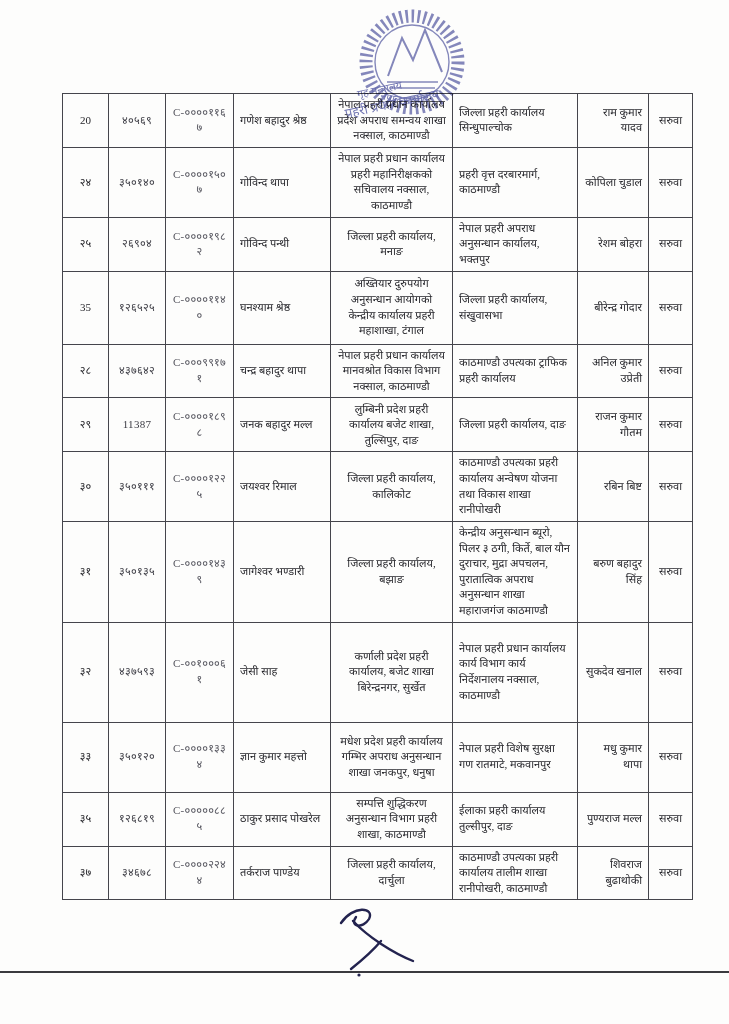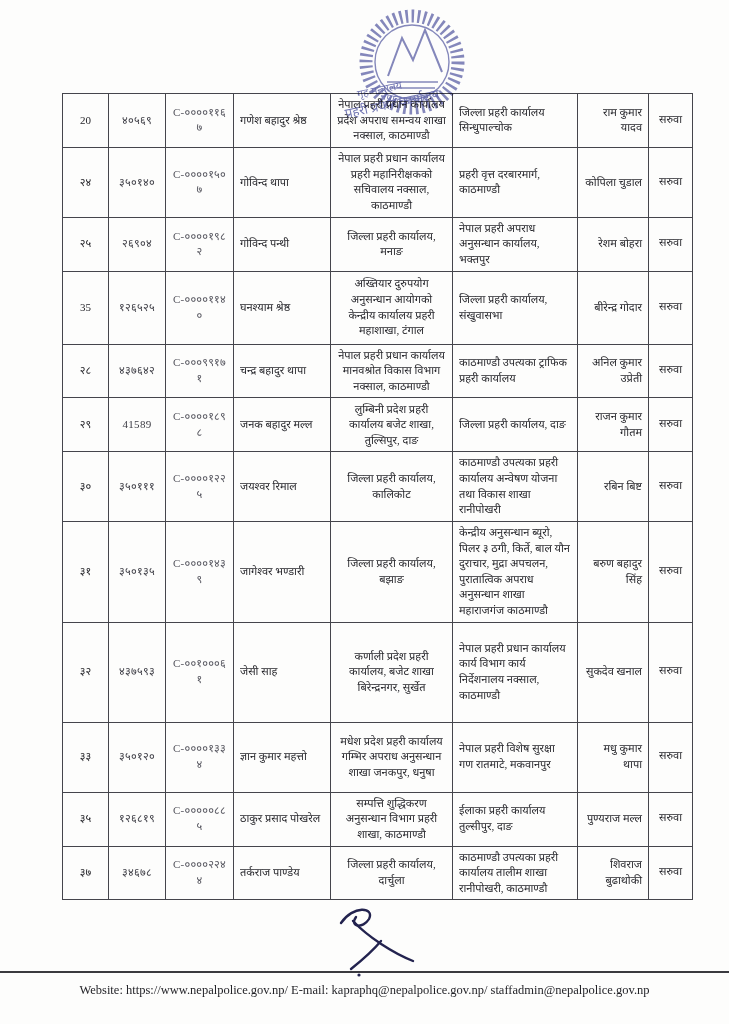--- a/index.html
+++ b/index.html
@@ -26,21 +26,21 @@
     word-wrap:break-word;
   }
   td.c0 { text-align:center; }
   td.c1 { text-align:center; font-size:10px; color:#3c3c44; letter-spacing:.3px; }
   td.c2 { text-align:center; font-size:8.5px; color:#55555e; letter-spacing:.2px;
           font-family:Liberation Serif, serif; }
   td.c3 { text-align:left; }
   td.c4 { text-align:center; }
   td.c5 { text-align:left; }
   td.c6 { text-align:right; }
-  td.c7 { text-align:center;font-family:Liberation Mono, monospace; }
+  td.c7 { text-align:center; }
 
   
   tbody tr:nth-child(1)  td { height:52px; }
   tbody tr:nth-child(2)  td { height:70px; }
   tbody tr:nth-child(3)  td { height:52px; }
   tbody tr:nth-child(4)  td { height:73px;margin-left:23px; }
   tbody tr:nth-child(5)  td { height:33px; }
   tbody tr:nth-child(6)  td { height:54px; }
   tbody tr:nth-child(7)  td { height:40px; }
   tbody tr:nth-child(8)  td { height:65px; }
@@ -151,21 +151,21 @@
           <td class="c1">४३७६४२</td>
           <td class="c2">C-०००९९१७१</td>
           <td class="c3">चन्द्र बहादुर थापा</td>
           <td class="c4">नेपाल प्रहरी प्रधान कार्यालय मानवश्रोत विकास विभाग नक्साल, काठमाण्डौ</td>
           <td class="c5">काठमाण्डौ उपत्यका ट्राफिक प्रहरी कार्यालय</td>
           <td class="c6">अनिल कुमार उप्रेती</td>
           <td class="c7">सरुवा</td>
         </tr>
         <tr>
           <td class="c0">२९</td>
-          <td class="c1">41589</td>
+          <td class="c1">11387</td>
           <td class="c2">C-००००१८९८</td>
           <td class="c3">जनक बहादुर मल्ल</td>
           <td class="c4">लुम्बिनी प्रदेश प्रहरी कार्यालय बजेट शाखा, तुल्सिपुर, दाङ</td>
           <td class="c5">जिल्ला प्रहरी कार्यालय, दाङ</td>
           <td class="c6">राजन कुमार गौतम</td>
           <td class="c7">सरुवा</td>
         </tr>
         <tr>
           <td class="c0">३०</td>
           <td class="c1">३५०१११</td>
@@ -232,14 +232,13 @@
   <svg class="signature" viewBox="0 0 110 80" xmlns="http://www.w3.org/2000/svg">
     <g stroke="#23234f" fill="none" stroke-width="2.4" stroke-linecap="round">
       <path d="M 18,20 C 30,2 52,4 46,16 C 40,26 26,24 33,14"></path>
       <path d="M 30,18 C 45,34 70,50 90,58"></path>
       <path d="M 58,38 C 48,50 38,58 28,66"></path>
     </g>
     <circle cx="36" cy="72" r="1.6" fill="#23234f"></circle>
   </svg>
 
   <div class="footer-rule"></div>
-  <div class="footer-text">Website: https://www.nepalpolice.gov.np/ E-mail: kapraphq@nepalpolice.gov.np/ staffadmin@nepalpolice.gov.np</div>
 </div>
 
 </body></html>

